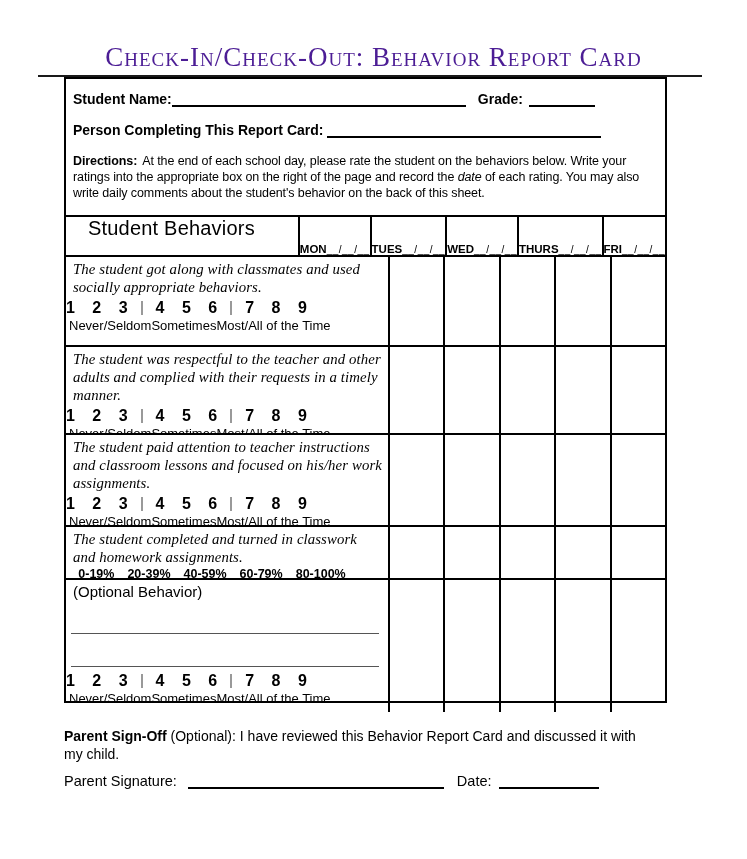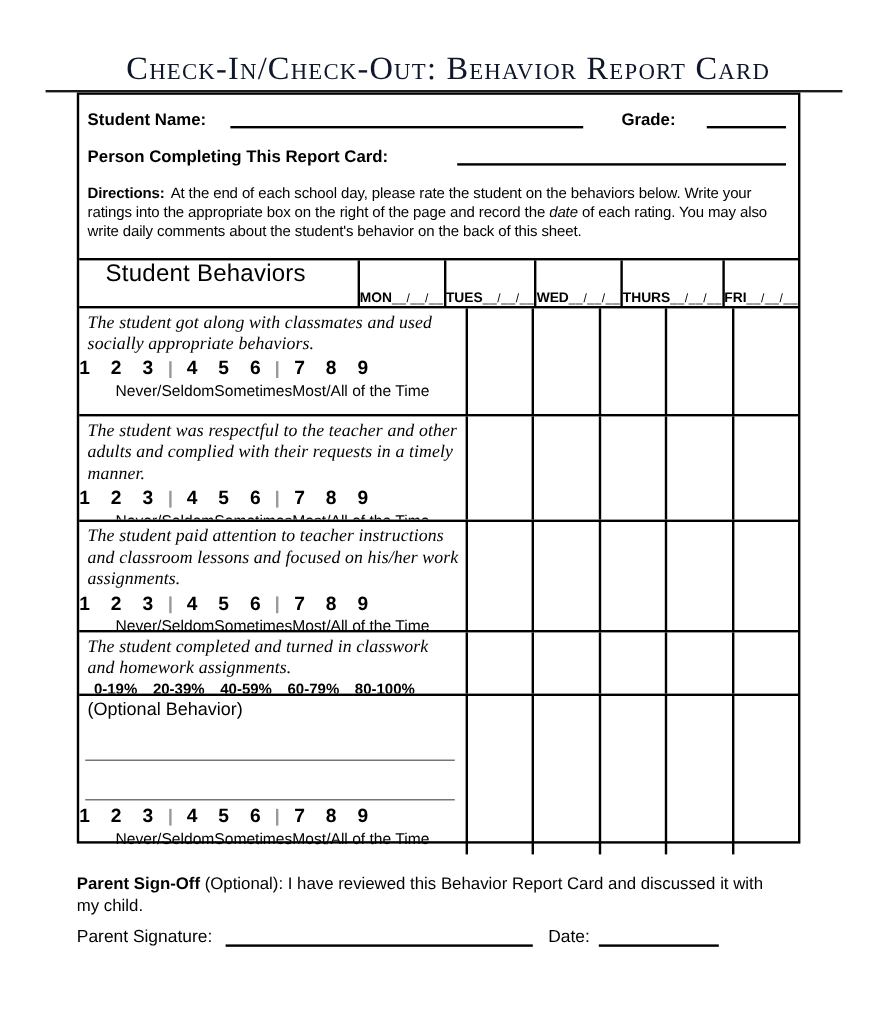--- a/index.html
+++ b/index.html
@@ -2,28 +2,28 @@
 <html><head>
 <meta charset="utf-8">
 <style>
   html,body{margin:0;padding:0;background:#fff;}
   body{width:747px;height:859px;position:relative;font-family:"Liberation Sans",sans-serif;color:#000;}
   .page{position:absolute;inset:0;background:#fff;overflow:hidden;}
 
   
   .title{position:absolute;top:42px;left:0;width:100%;text-align:center;
          font-family:"Liberation Serif",serif;font-variant:small-caps;
-         font-size:27px;font-weight:500;letter-spacing:1px;color:#0f172a;white-space:nowrap;}
+         font-size:27px;font-weight:500;letter-spacing:1px;color:#4c1d95;white-space:nowrap;}
   .title-rule{position:absolute;top:75px;left:38px;width:664px;height:2px;background:#1a1a1a;}
 
   
   .form-box{position:absolute;top:77px;left:64px;width:603px;height:626px;
             border:2px solid #000;box-sizing:border-box;background:#fff;}
   .topsection{height:136px;overflow:hidden;padding:12px 10px 0 7px;box-sizing:border-box;}
-  .frow{display:flex;align-items:flex-end;margin-bottom:15px;justify-content:space-between;}
+  .frow{display:flex;align-items:flex-end;margin-bottom:15px;}
   .flabel{font-weight:bold;font-size:14px;white-space:nowrap;}
   .uline{display:inline-block;border-bottom:2px solid #000;height:13px;}
   .u-name{width:294px;}
   .grade-lbl{margin-left:12px;}
   .u-grade{width:66px;margin-left:6px;}
   .u-person{width:274px;margin-left:4px;}
   .directions{font-size:12.5px;line-height:16px;letter-spacing:-0.1px;margin:0;padding-right:2px;}
   .dir-label{font-weight:bold;margin-right:5px;}
   .dir-italic{font-style:italic;}
 
@@ -40,21 +40,21 @@
   .dl{font-size:10px;line-height:10px;margin-top:1px;letter-spacing:0.5px;}
 
   .r0{height:90px}.r1{height:88px}.r2{height:92px}.r3{height:53px}.r4{height:132px}
 
   .desc{font-family:"Liberation Serif",serif;font-style:italic;font-size:14.8px;
         line-height:18px;padding:3px 6px 0 7px;letter-spacing:0.1px;}
   .nums{display:flex;align-items:center;margin-top:3px;
         padding-right:26px;font-weight:bold;font-size:16px;line-height:17px;}
   .g{white-space:pre;word-spacing:13px;}
   .pipe{width:0;height:14px;border-left:2px solid #999;margin:0 13px;}
-  .slabels{display:flex;justify-content:center;margin-top:2px;
+  .slabels{display:flex;justify-content:flex-start;margin-top:2px;
            padding:0 3px;font-size:13px;line-height:15px;}
   .pcts{display:flex;justify-content:center;gap:13px;font-weight:bold;font-size:12.5px;
         line-height:14px;margin-top:1px;padding-right:30px;}
   .optlabel{font-size:15px;line-height:17px;padding:3px 0 0 7px;}
   .wline{height:0;border-bottom:1px solid #555;margin:0 9px 0 5px;}
   .wl1{margin-top:33px;}
   .wl2{margin-top:32px;}
   .r4 .nums{margin-top:5px;}
 
   

